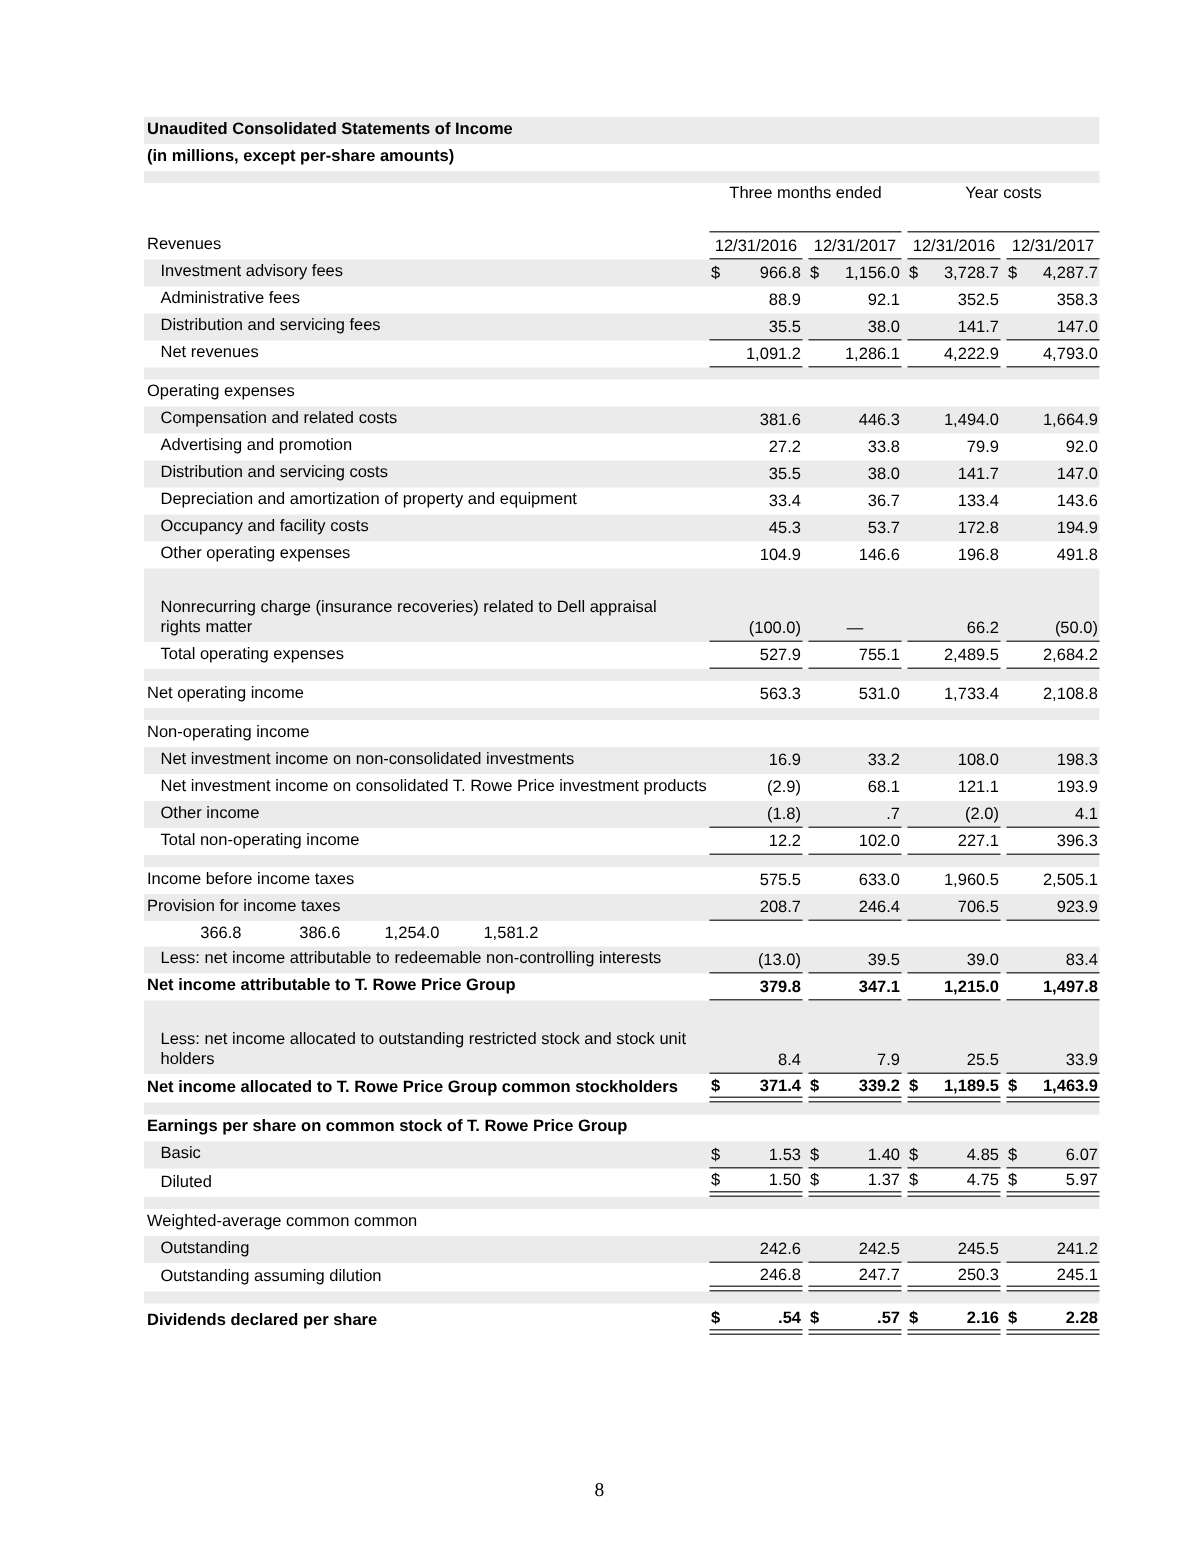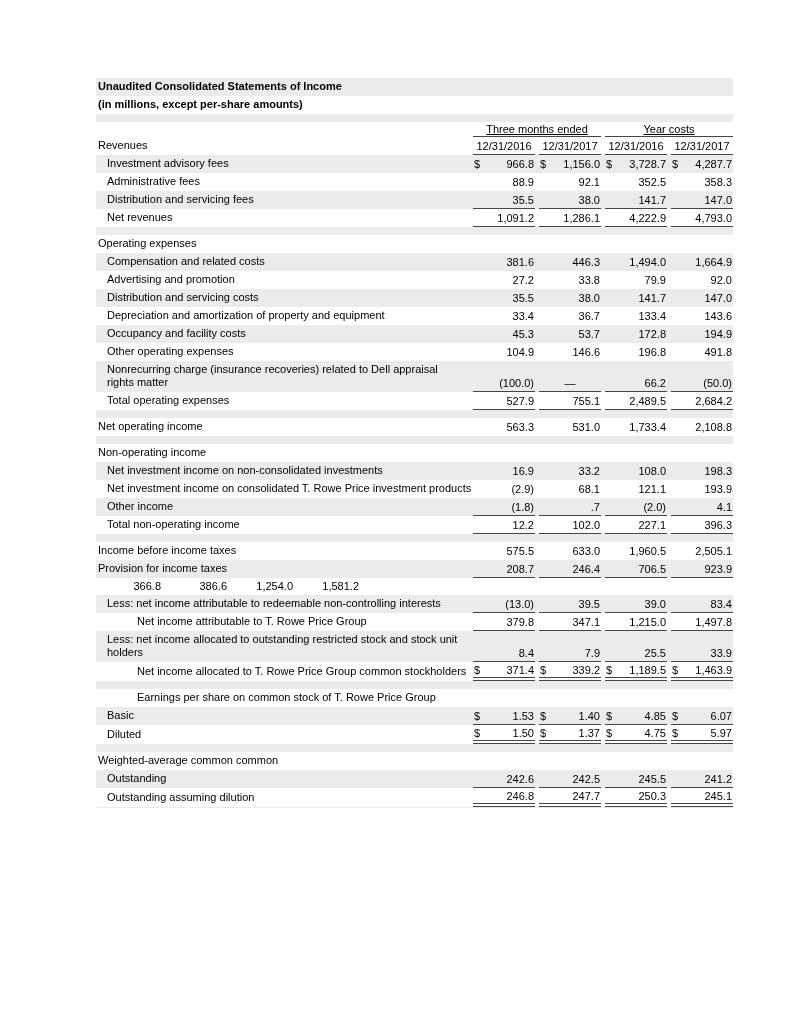--- a/index.html
+++ b/index.html
@@ -8,58 +8,57 @@
     --text:#000000;
     --page-bg:#ffffff;
   }
   *{box-sizing:border-box;}
   html,body{margin:0;padding:0;}
   body{
     width:799px;height:1034px;background:var(--page-bg);
     font-family:"Liberation Sans","DejaVu Sans",sans-serif;
     color:var(--text);
   }
-  .page{position:relative;width:799px;height:808px;background:var(--page-bg);overflow:hidden;}
+  .page{position:relative;width:799px;height:1034px;background:var(--page-bg);overflow:hidden;}
   .sheet{position:absolute;left:96px;top:78px;width:637px;font-size:11px;line-height:13px;}
 
   .t-row{display:flex;align-items:flex-end;min-height:17px;}
   .t-row.shaded{background:var(--stripe);}
   .t-row.blank{min-height:8px;}
   .t-row.tall{min-height:21px;}
-  .t-row.bold{font-weight:normal;margin-left:39px;}
+  .t-row.bold{font-weight:bold;}
 
   .label-col{
     flex:1 1 auto;min-width:0;
     padding:2px 0 3px 2px;
     white-space:nowrap;
   }
   .label-col.indent{padding-left:11px;}
-  .label-col.wrap{white-space:normal;padding-right:6px;}
+  .label-col.wrap{white-space:normal;padding-right:6px;margin-top:18px;}
 
   .cell{
     flex:0 0 62px;width:62px;margin-left:4px;
     display:flex;justify-content:flex-end;align-items:baseline;
     padding:2px 1px 3px 1px;
     line-height:12px;
   }
   .cell .dollar{margin-right:auto;}
   .cell .val.dash{margin-left:auto;margin-right:auto;}
 
   .rule-s{border-bottom:1.5px solid var(--rule);padding-bottom:2px;}
   .rule-d{border-bottom:4px double var(--rule);padding-bottom:1px;}
 
   .title-row{min-height:17px;}
   .subtitle-row{min-height:16px;}
 
   .hdr-groups{min-height:15px;}
   .group-span{
     flex:0 0 128px;width:128px;margin-left:4px;
-    text-align:center;padding:1px 0 0 0;
+    text-align:center;padding:1px 0 18px 0;
     border-bottom:1.5px solid var(--rule);
-    text-decoration:underline;
   }
   .hdr-dates{min-height:16px;}
   .cell.date{justify-content:center;padding-left:0;padding-right:0;}
 
   .page-number{
     position:absolute;left:0;top:985px;width:799px;
     text-align:center;
     font-family:"Liberation Serif","DejaVu Serif",serif;
     font-size:13px;
   }

